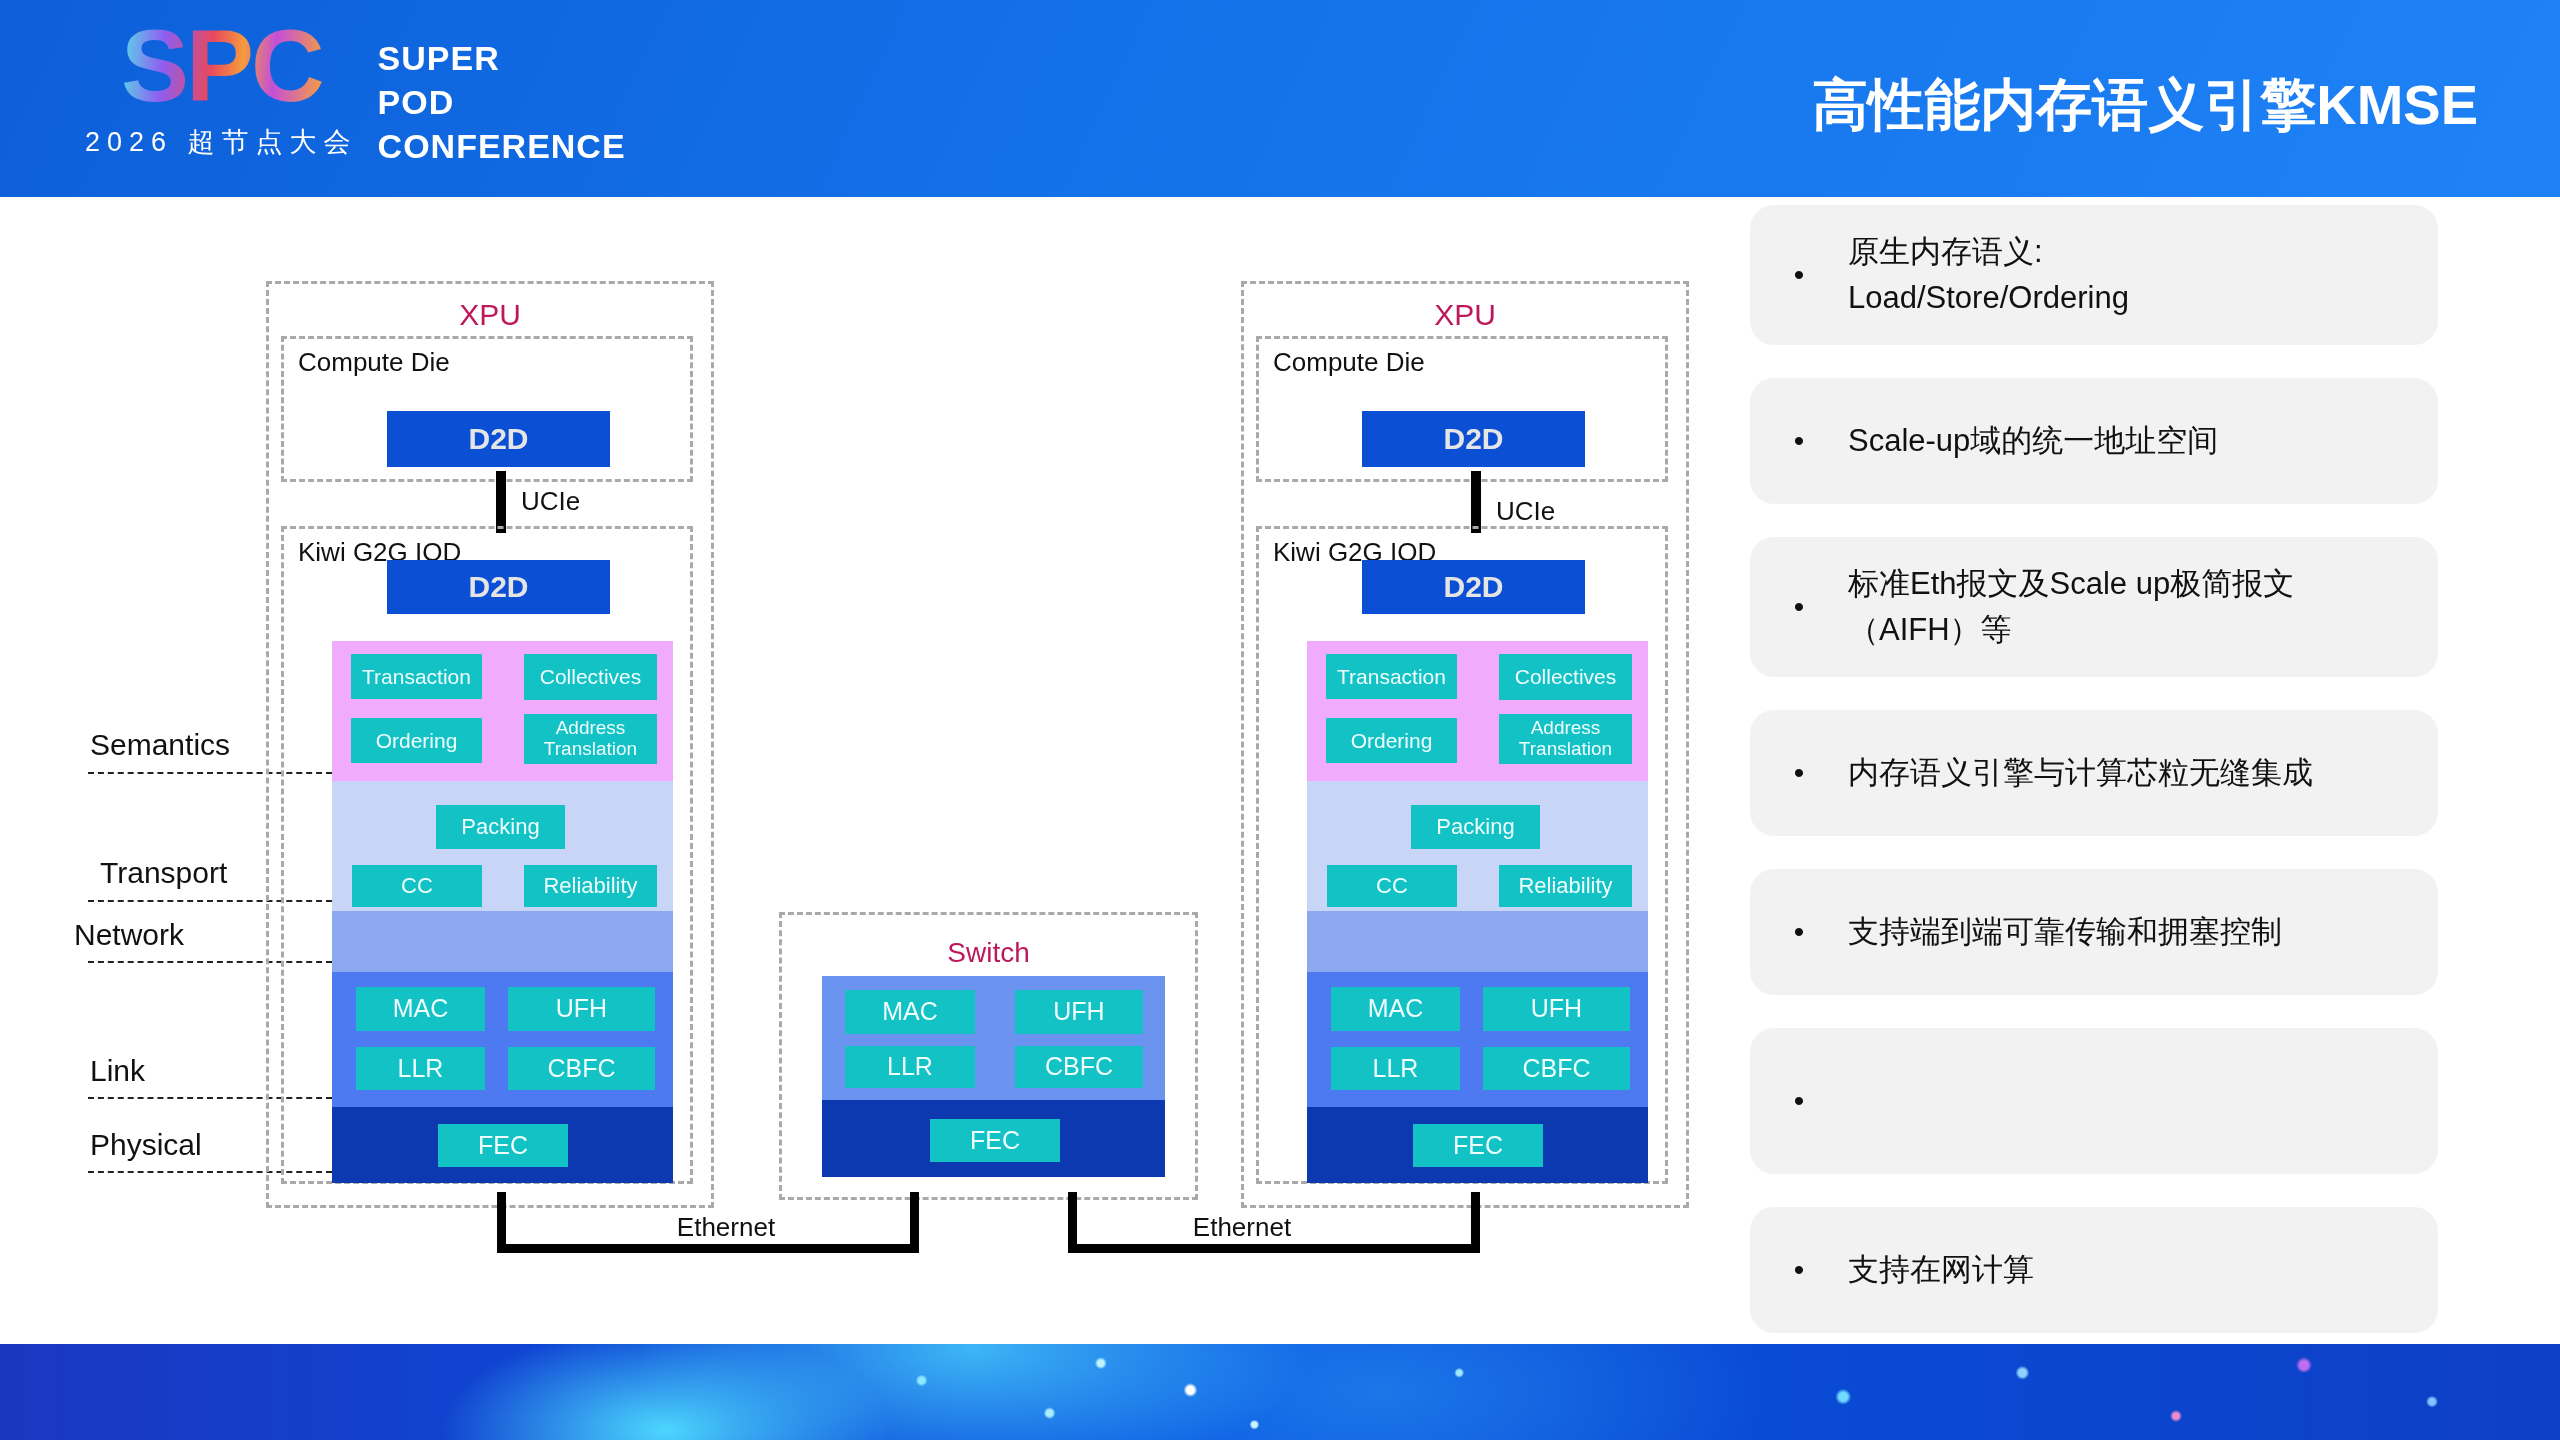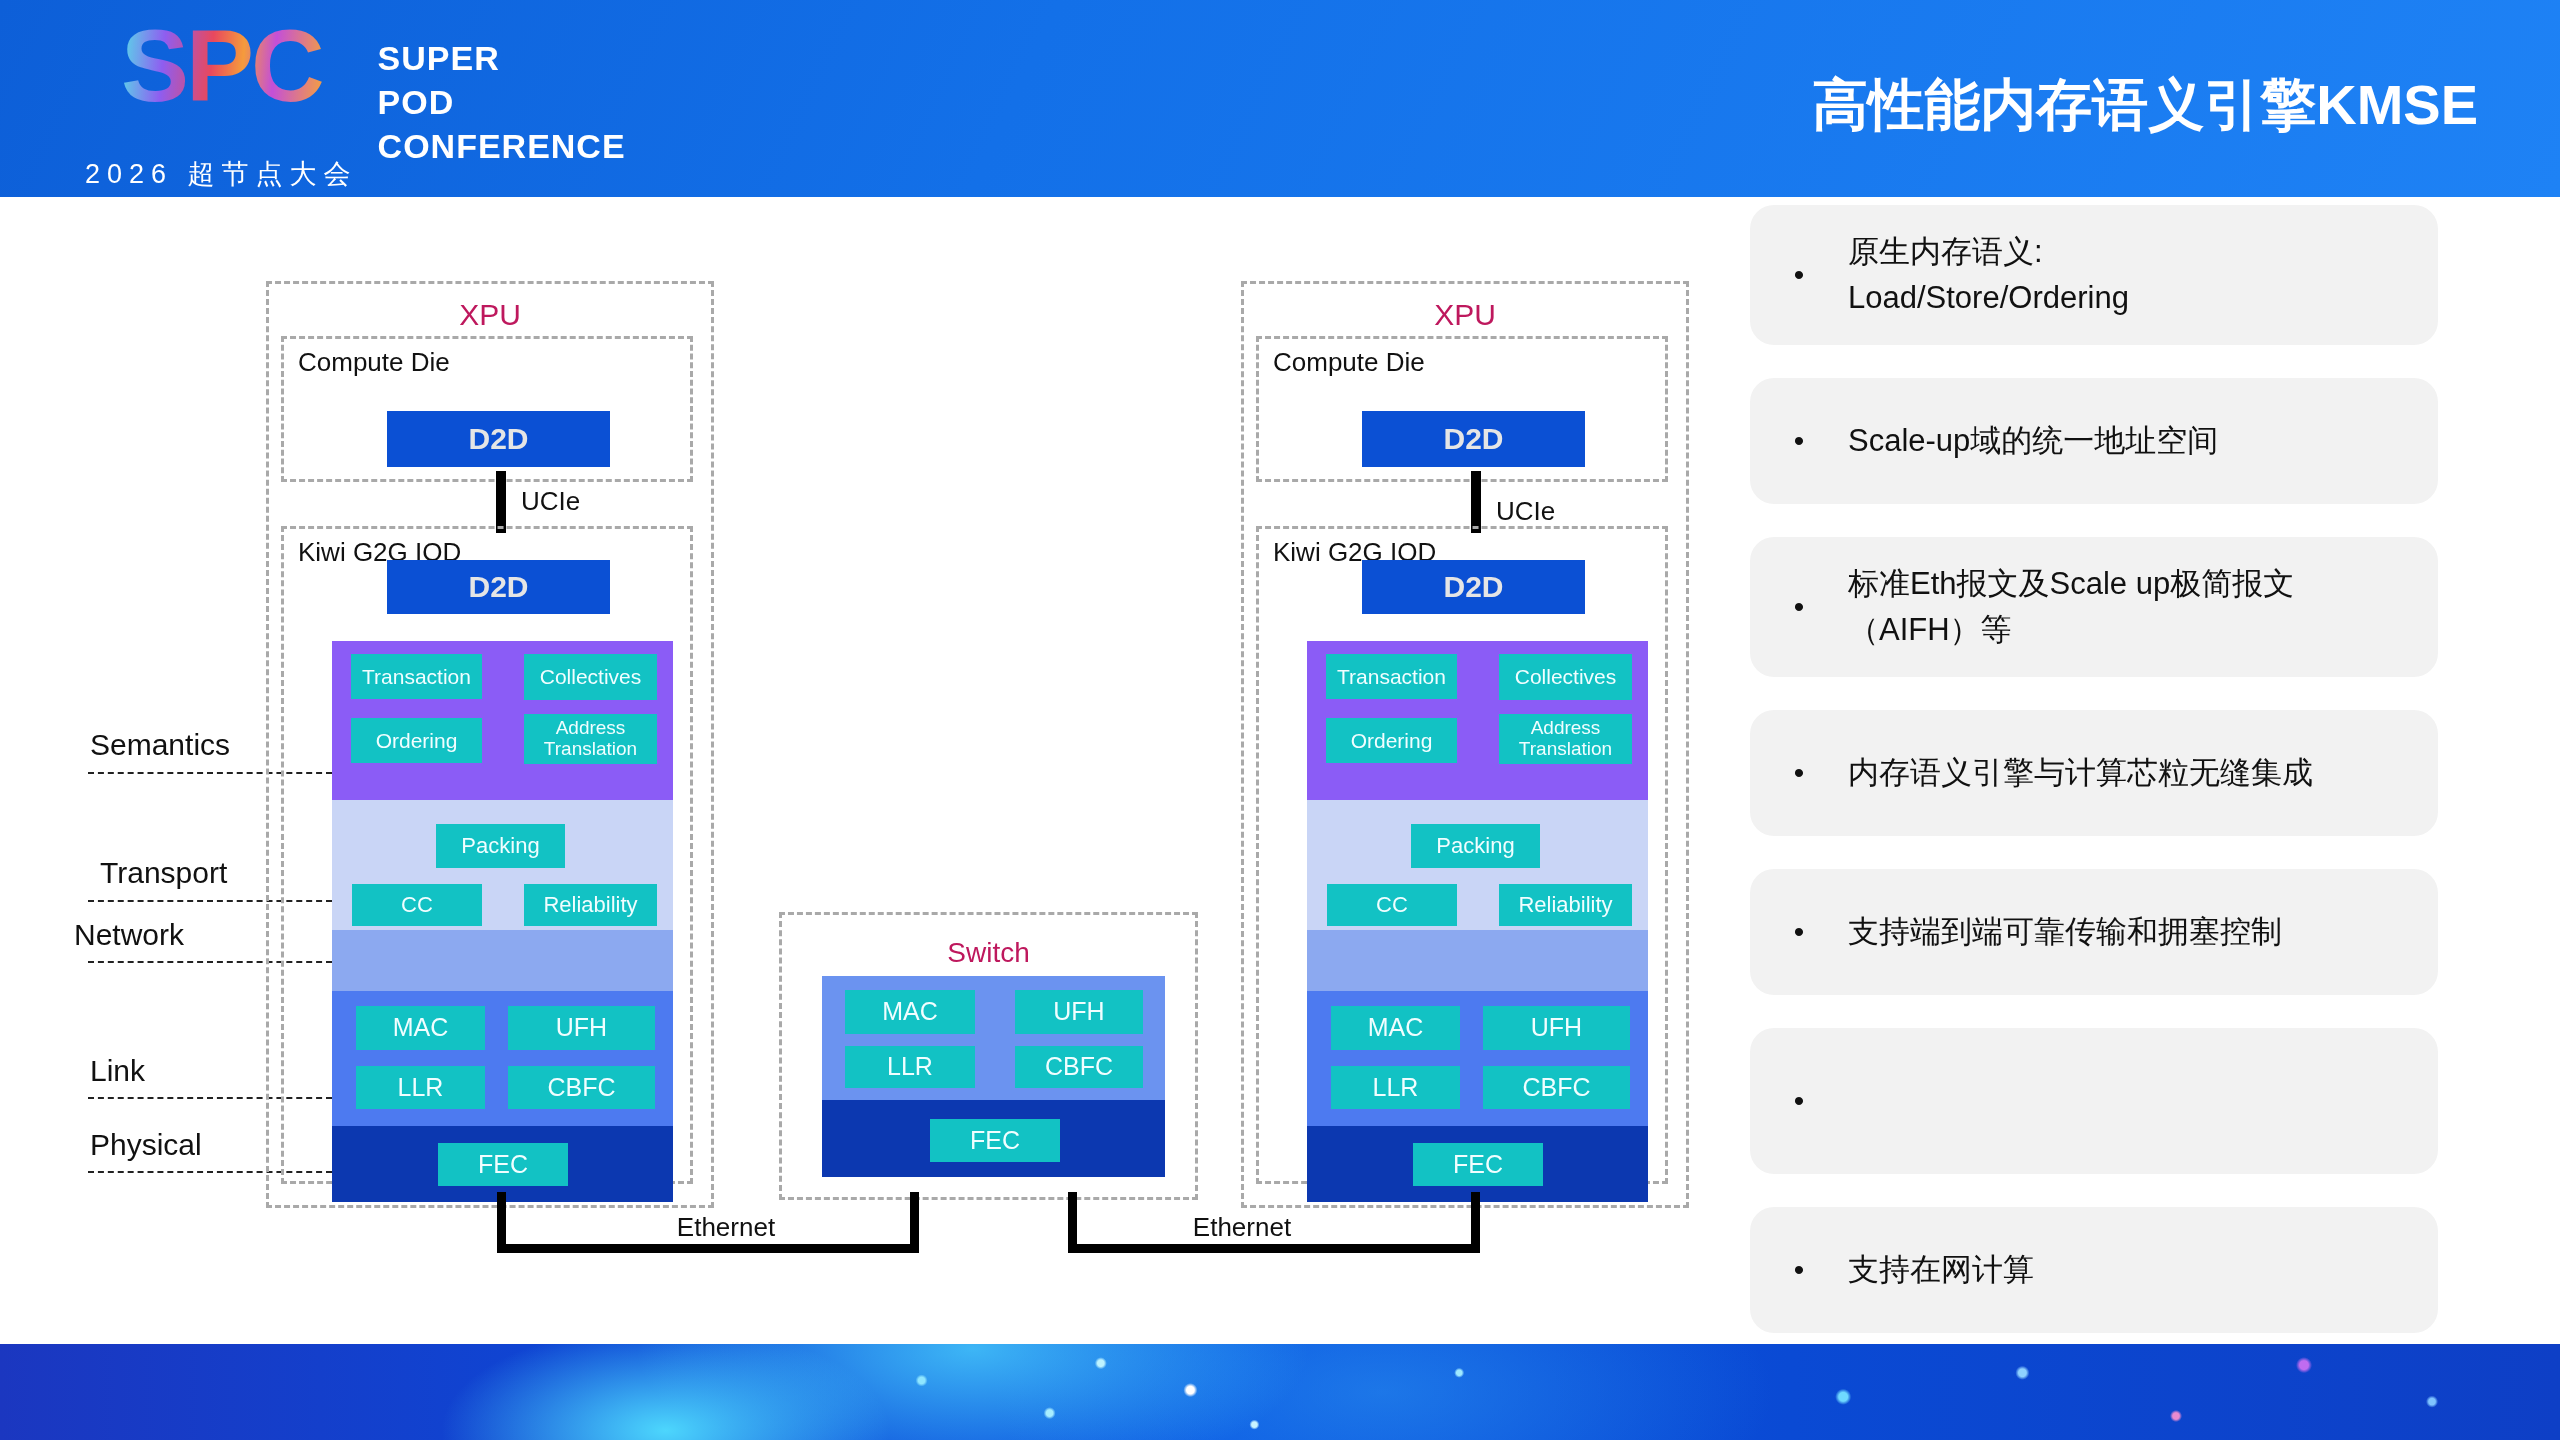--- a/index.html
+++ b/index.html
@@ -3,40 +3,40 @@
 <meta charset="utf-8">
 <style>
   html,body{margin:0;padding:0;}
   body{width:2560px;height:1440px;font-family:"Liberation Sans","DejaVu Sans",sans-serif;}
   .slide{position:relative;width:2560px;height:1440px;background:#ffffff;overflow:hidden;}
 
   
   .header{position:absolute;left:0;top:0;width:2560px;height:197px;
     background:linear-gradient(115deg,#0d5fd8 0%,#1370e8 40%,#1e82f5 100%);}
   .logo{position:absolute;left:85px;top:10px;display:flex;}
-  .logo-left{display:flex;flex-direction:column;align-items:center;gap:32px;}
+  .logo-left{display:flex;flex-direction:column;align-items:center;}
   .spc{font-size:102px;font-weight:800;line-height:1.1;letter-spacing:-3px;
     background:linear-gradient(95deg,#55e0e8 0%,#8f5df0 22%,#e8485e 45%,#f59b3c 60%,#c44fd8 75%,#f5a23c 100%);
     -webkit-background-clip:text;background-clip:text;color:transparent;}
   .logo-year{color:#ffffff;font-size:27px;letter-spacing:7px;margin-top:2px;white-space:nowrap;}
   .logo-right{margin-left:20px;margin-top:26px;color:#ffffff;font-weight:bold;
     font-size:34px;line-height:44px;letter-spacing:1px;}
   .slide-title{position:absolute;right:82px;top:68px;font-size:56px;font-weight:bold;color:#ffffff;white-space:nowrap;}
 
   
   .dashed-box{position:absolute;border:3px dashed #a9a9a9;background:transparent;}
   .box-title-center{position:absolute;left:0;right:0;top:14px;text-align:center;font-size:30px;color:#be185d;}
   .box-label{position:absolute;left:14px;top:8px;font-size:26px;color:#111;}
   .d2d{position:absolute;background:#0b50d4;color:#e5e5e5;font-size:30px;font-weight:600;
     display:flex;align-items:center;justify-content:center;}
   .connector-v{position:absolute;width:10px;background:#000;}
   .ucie{position:absolute;font-size:26px;color:#111;}
   .stack{position:absolute;display:flex;flex-direction:column;}
   .band{position:relative;width:100%;}
-  .band-semantics{height:159px;background:#8b5cf6;}
+  .band-semantics{height:140px;background:#f0abfc;}
   .band-transport{height:130px;background:#c9d5f6;}
   .band-network{height:61px;background:#8ca9f0;}
   .band-link{height:135px;background:#4d7af0;}
   .band-link-switch{height:124px;background:#6b93f0;}
   .band-physical{height:76px;background:#0c38b0;}
   .band-physical-switch{height:77px;background:#0c38b0;}
   .chip{position:absolute;background:#12c2c4;color:#f0feff;display:flex;align-items:center;justify-content:center;
     text-align:center;font-size:21px;line-height:1.1;}
   .chip-lg{font-size:25px;}
 

